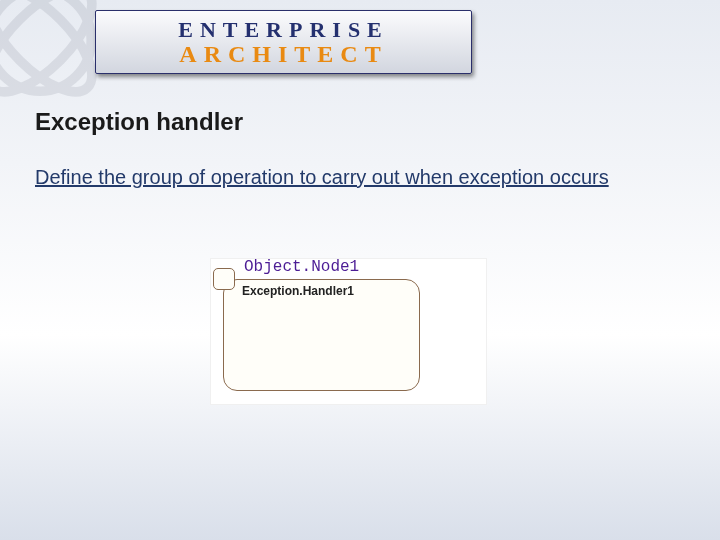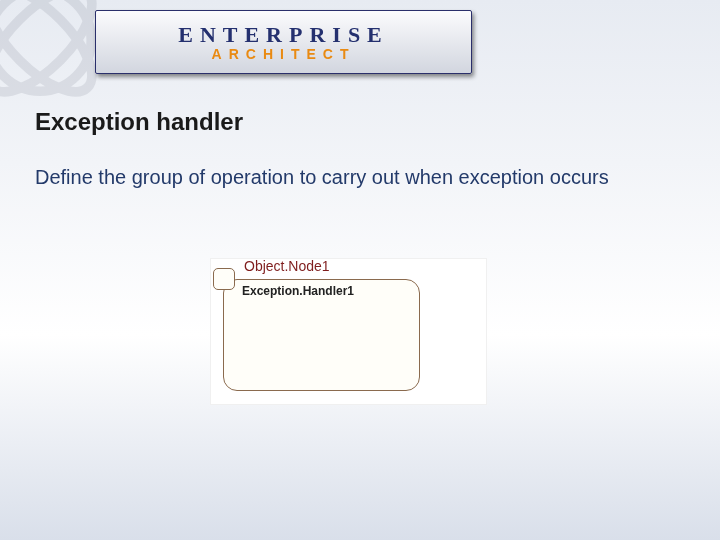--- a/index.html
+++ b/index.html
@@ -45,43 +45,44 @@
     justify-content: center;
     letter-spacing: 7px;
     font-weight: 700;
   }
   .banner .line1 {
     font-size: 22px;
     color: #24306f;
     font-family: Georgia, 'Times New Roman', serif;
   }
   .banner .line2 {
-    font-size: 14px;
+    font-size: 24px;
     color: #e98a12;
-    font-family: Liberation Sans, sans-serif;
+    font-family: Liberation Serif, serif;
     margin-top: -2px;
   }
 
   .title {
     position: absolute;
     top: 108px;
     left: 35px;
     font-size: 24px;
     font-weight: 700;
     color: #1a1a1a;
     text-align: center;
   }
   .desc {
     position: absolute;
     top: 165px;
     left: 35px;
     width: 600px;
     font-size: 20px;
     line-height: 1.25;
     color: #233a6a;
+    text-decoration: underline;
   }
 
   
   .diagram {
     position: absolute;
     top: 258px;
     left: 210px;
     width: 275px;
     height: 145px;
     background: #ffffff;
@@ -104,23 +105,24 @@
     width: 20px;
     height: 20px;
     border: 1px solid #8a6a4e;
     border-radius: 5px;
     background: #fffef9;
   }
   .obj-label {
     position: absolute;
     top: -22px;
     left: 20px;
-    font-size: 14px;
-    color: #7f1d1d;
+    font-size: 16px;
+    color: #4c1d95;
     white-space: nowrap;
+    font-family: Liberation Mono, monospace;
   }
   .handler-label {
     position: absolute;
     top: 4px;
     left: 18px;
     font-size: 12px;
     color: #222;
     white-space: nowrap;
     font-weight: bold;
   }

